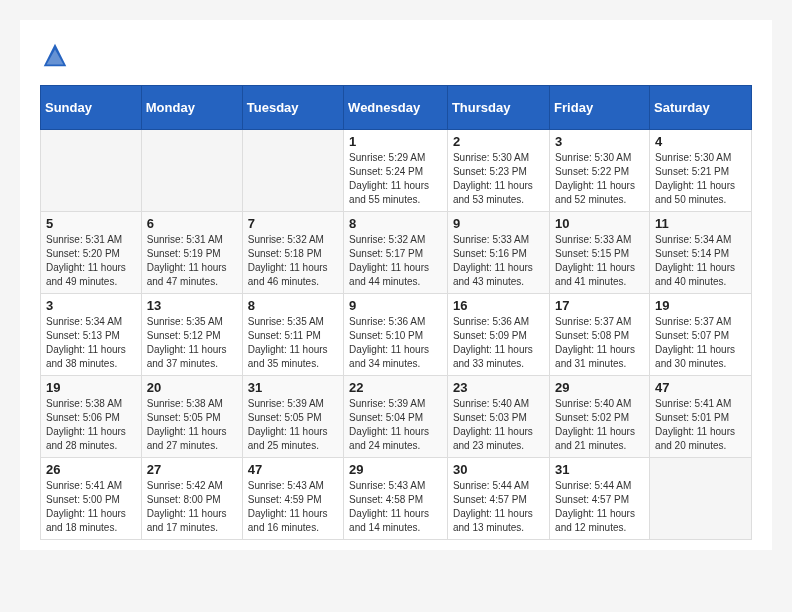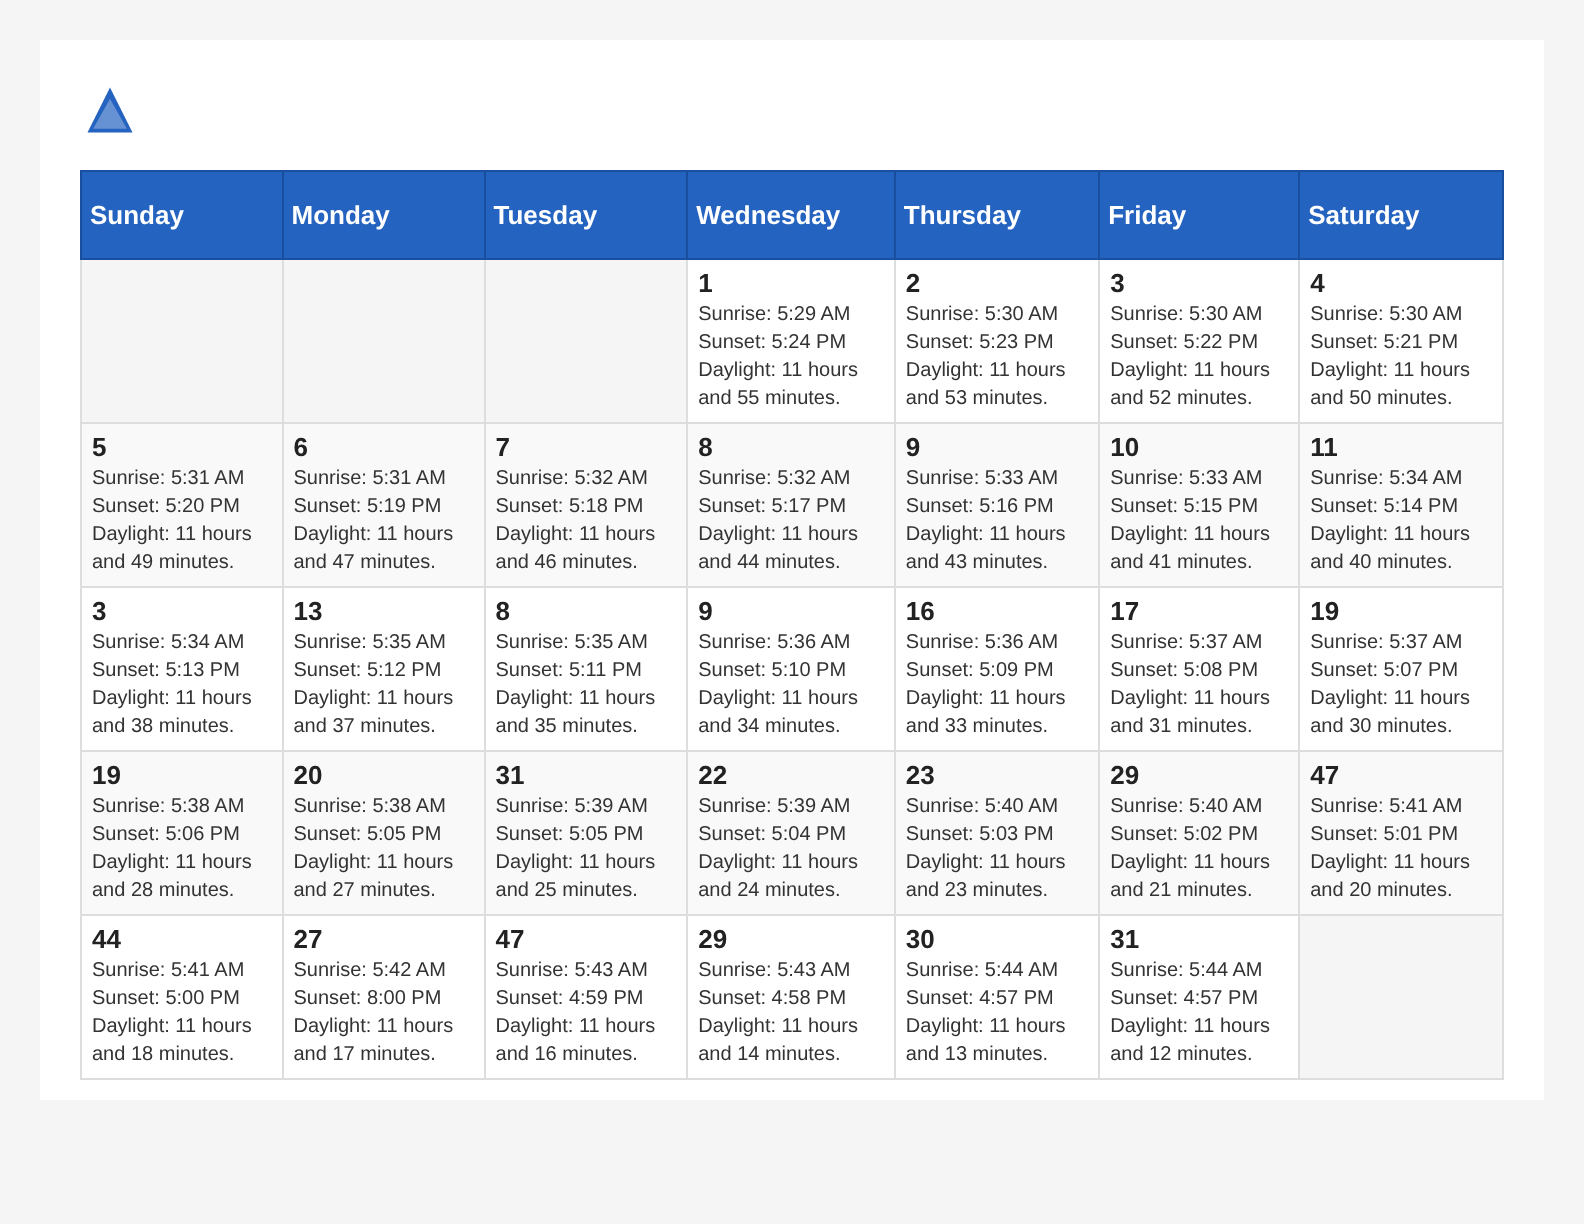--- a/index.html
+++ b/index.html
@@ -314,21 +314,21 @@
           <td>
             <span class="day-number">47</span>
             <div class="day-info" style="white-space: pre-line;">Sunrise: 5:41 AM
 Sunset: 5:01 PM
 Daylight: 11 hours
 and 20 minutes.</div>
           </td>
         </tr>
         <tr>
           <td>
-            <span class="day-number">44</span>
+            <span class="day-number">26</span>
             <div class="day-info" style="white-space: pre-line;">Sunrise: 5:41 AM
 Sunset: 5:00 PM
 Daylight: 11 hours
 and 18 minutes.</div>
           </td>
           <td>
             <span class="day-number">27</span>
             <div class="day-info" style="white-space: pre-line;">Sunrise: 5:42 AM
 Sunset: 8:00 PM
 Daylight: 11 hours

